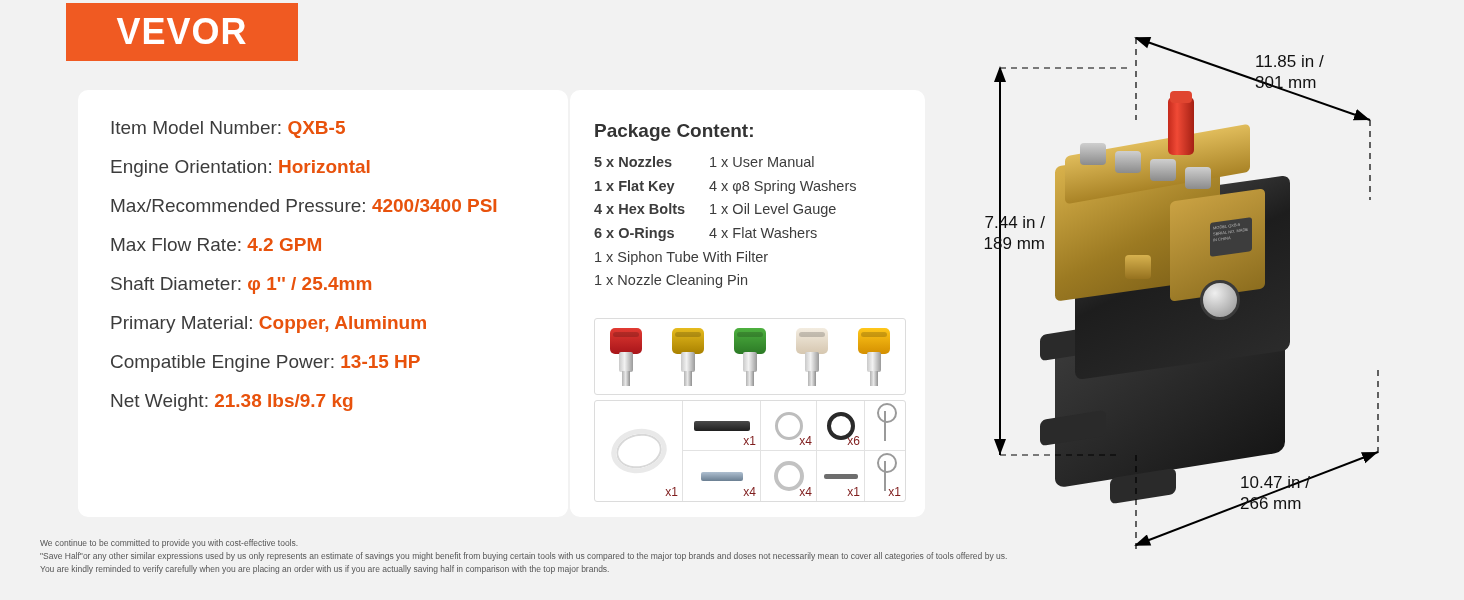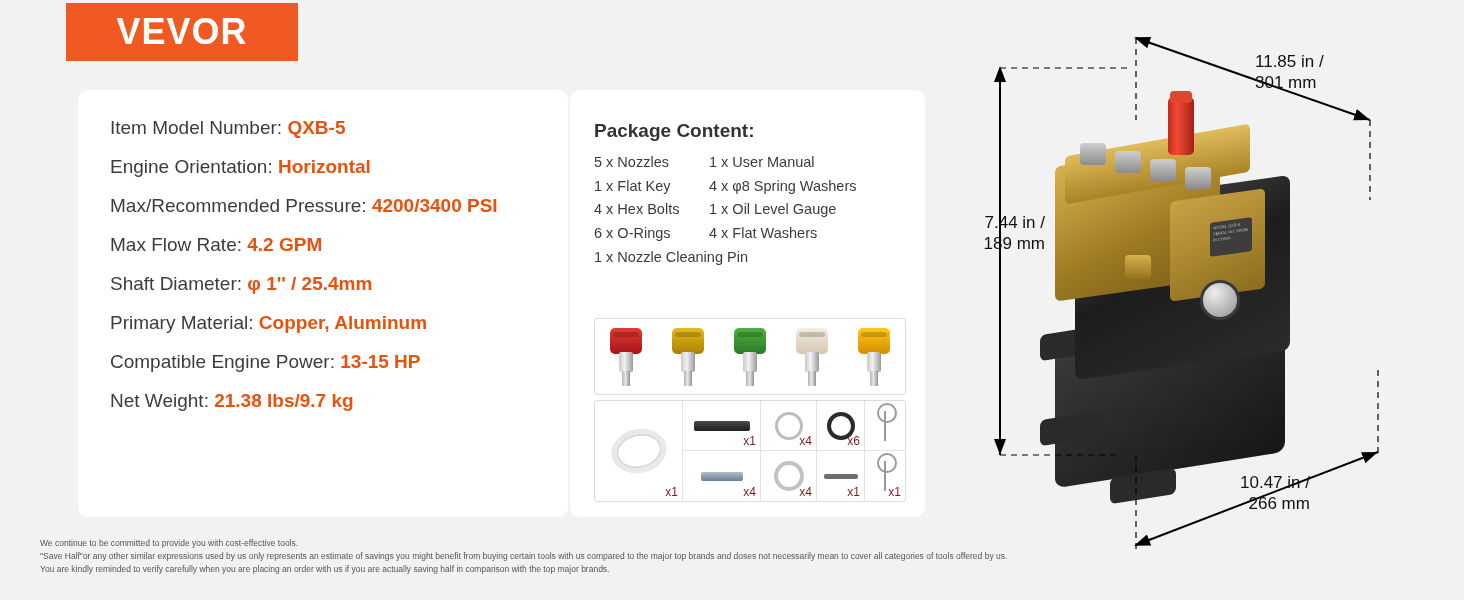--- a/index.html
+++ b/index.html
@@ -39,21 +39,21 @@
     position:absolute;left:570px;top:90px;width:355px;height:427px;
     background:#fff;border-radius:10px;
   }
   .pkg-title{
     font-size:19px;font-weight:bold;color:#333;padding:30px 0 12px 24px;
   }
   .pkg-cols{
     display:flex;padding:0 0 0 24px;font-size:14.5px;color:#3c3c3c;
   }
   .pkg-col{display:flex;flex-direction:column;}
-  .pkg-col.left{width:115px;}
+  .pkg-col.left{width:115px;font-weight:bold;}
   .pkg-col.right{width:200px;}
   .pkg-item{margin-bottom:7px;line-height:1.15;white-space:nowrap;}
   .pkg-wide{padding-left:24px;font-size:14.5px;color:#3c3c3c;}
   .pkg-wide .pkg-item{margin-bottom:7px;}
 
   
   .nozzles{
     position:absolute;left:594px;top:318px;width:310px;height:75px;
     border:1px solid #dcdcdc;border-radius:3px;
     display:flex;align-items:center;justify-content:space-around;
@@ -112,21 +112,21 @@
   
   .footer{
     position:absolute;left:40px;top:537px;width:1050px;
     font-size:8.5px;color:#555;line-height:1.55;
   }
   .dim-label{
     position:absolute;font-size:17px;color:#111;line-height:1.25;
   }
   .dim-w{left:1255px;top:51px;}
   .dim-h{left:965px;top:212px;text-align:right;width:80px;}
-  .dim-d{left:1240px;top:472px;text-align:right;}
+  .dim-d{left:1240px;top:472px;}
 
   svg.overlay{position:absolute;left:0;top:0;width:1464px;height:600px;pointer-events:none;}
 
   
   .pump{position:absolute;left:1020px;top:95px;width:330px;height:430px;}
   .pump .blackbody{
     position:absolute;left:55px;top:95px;width:215px;height:175px;
     background:linear-gradient(160deg,#4a4a4a,#1d1d1d 45%,#2b2b2b);
     border-radius:8px;
     transform:skewY(-8deg);
@@ -214,20 +214,21 @@
         <div class="pkg-item">6 x O-Rings</div>
       </div>
       <div class="pkg-col right">
         <div class="pkg-item">1 x User Manual</div>
         <div class="pkg-item">4 x φ8 Spring Washers</div>
         <div class="pkg-item">1 x Oil Level Gauge</div>
         <div class="pkg-item">4 x Flat Washers</div>
       </div>
     </div>
     <div class="pkg-wide">
+      <div class="pkg-item">1 x Siphon Tube With Filter</div>
       <div class="pkg-item">1 x Nozzle Cleaning Pin</div>
     </div>
   </div>
 
   <div class="nozzles">
     <div class="nozzle">
         <span class="cap" style="background:linear-gradient(180deg,#e13a32,#a8151a);"></span>
         <span class="body"></span>
         <span class="tip"></span>
       </div>

